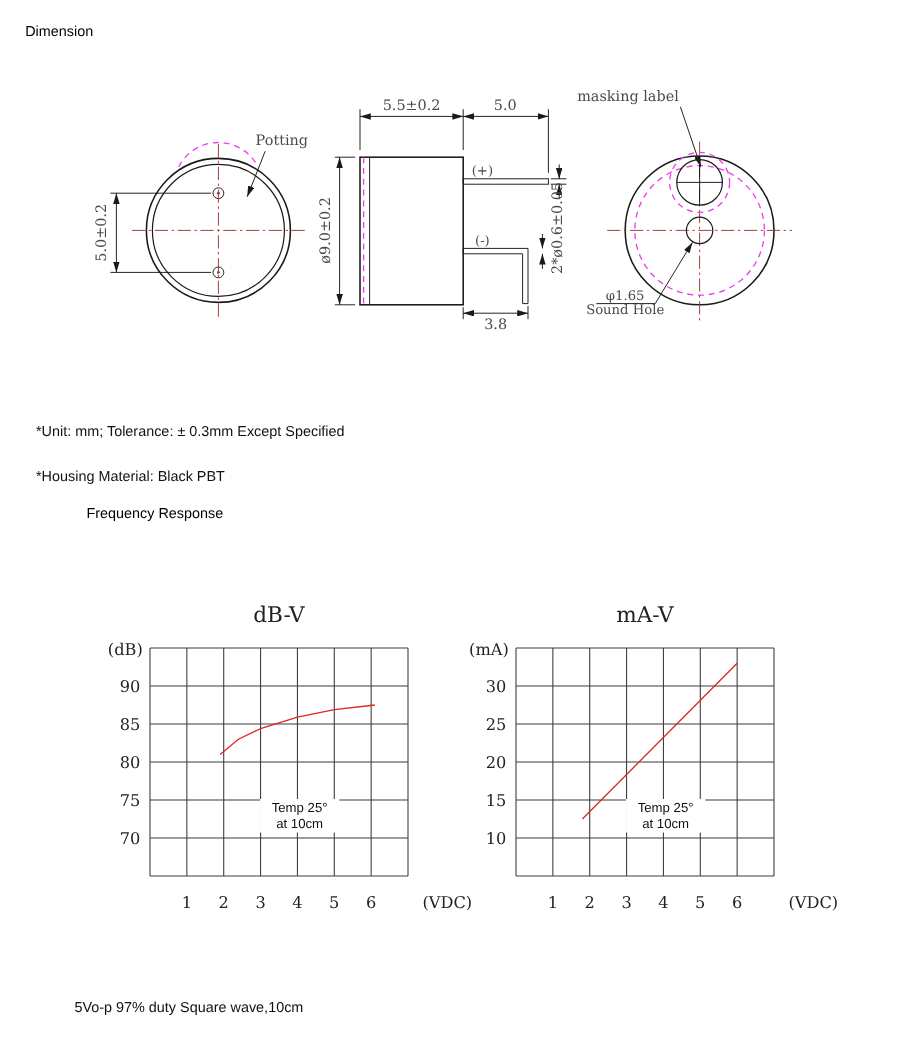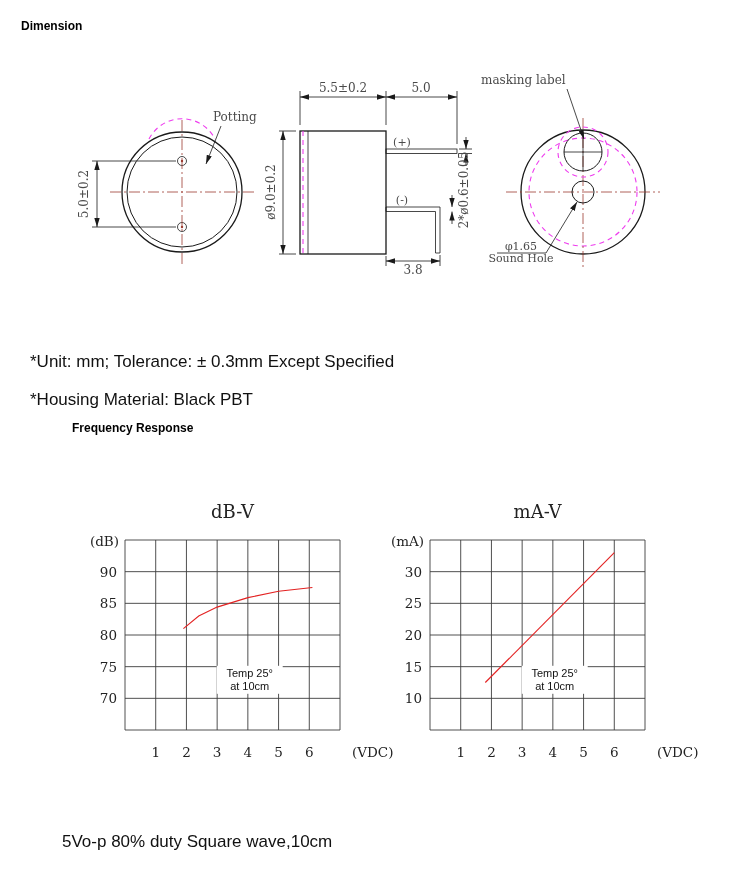--- a/index.html
+++ b/index.html
@@ -4,24 +4,24 @@
 <style>
   * { margin:0; padding:0; box-sizing:border-box; }
   html,body { background:#ffffff; }
   body {
     position:relative;
     width:750px; height:884px;
     font-family:"Liberation Sans", sans-serif;
     color:#000;
     overflow:hidden;
   }
-  .hdr { position:absolute; font-weight:bold; font-size:12px; color:#000; }
+  .hdr { position:absolute; font-weight:normal; font-size:12px; color:#000; }
   #hdr1 { left:21px; top:19px; }
   #hdr2 { left:27px; top:421px;padding-left:45px; }
-  .note { position:absolute; font-size:17px; color:#111; }
+  .note { position:absolute; font-size:12px; color:#111; }
   #note1 { left:30px; top:352px; }
   #note2 { left:30px; top:390px; }
   #footer { left:62px; top:832px; }
   svg { position:absolute; left:0; }
   #drawing { top:0; }
   #charts { top:485px; }
 
   
   .out  { stroke:#1a1a1a; stroke-width:1.3; fill:none; }
   .med  { stroke:#1a1a1a; stroke-width:1;   fill:none; }
@@ -194,13 +194,13 @@
       <text x="583.5714285714286" y="272" class="ctick" text-anchor="middle">5</text>
       <text x="614.2857142857142" y="272" class="ctick" text-anchor="middle">6</text>
       <text x="657" y="272" class="ctick" text-anchor="start">(VDC)</text>
       <rect x="521.7" y="180.79999999999998" width="66" height="28" fill="#fff"></rect>
       <text x="554.7" y="191.79999999999998" class="cann" text-anchor="middle">Temp 25°</text>
       <text x="554.7" y="204.79999999999998" class="cann" text-anchor="middle">at 10cm</text>
       <polyline points="485.3,197.5 614.3,67.7" fill="none" stroke="#e32222" stroke-width="1.1"></polyline>
     </g>
   </svg>
 
-<div id="footer" class="note">5Vo-p 80% duty Square wave,10cm</div>
+<div id="footer" class="note">5Vo-p 97% duty Square wave,10cm</div>
 
 </body></html>

